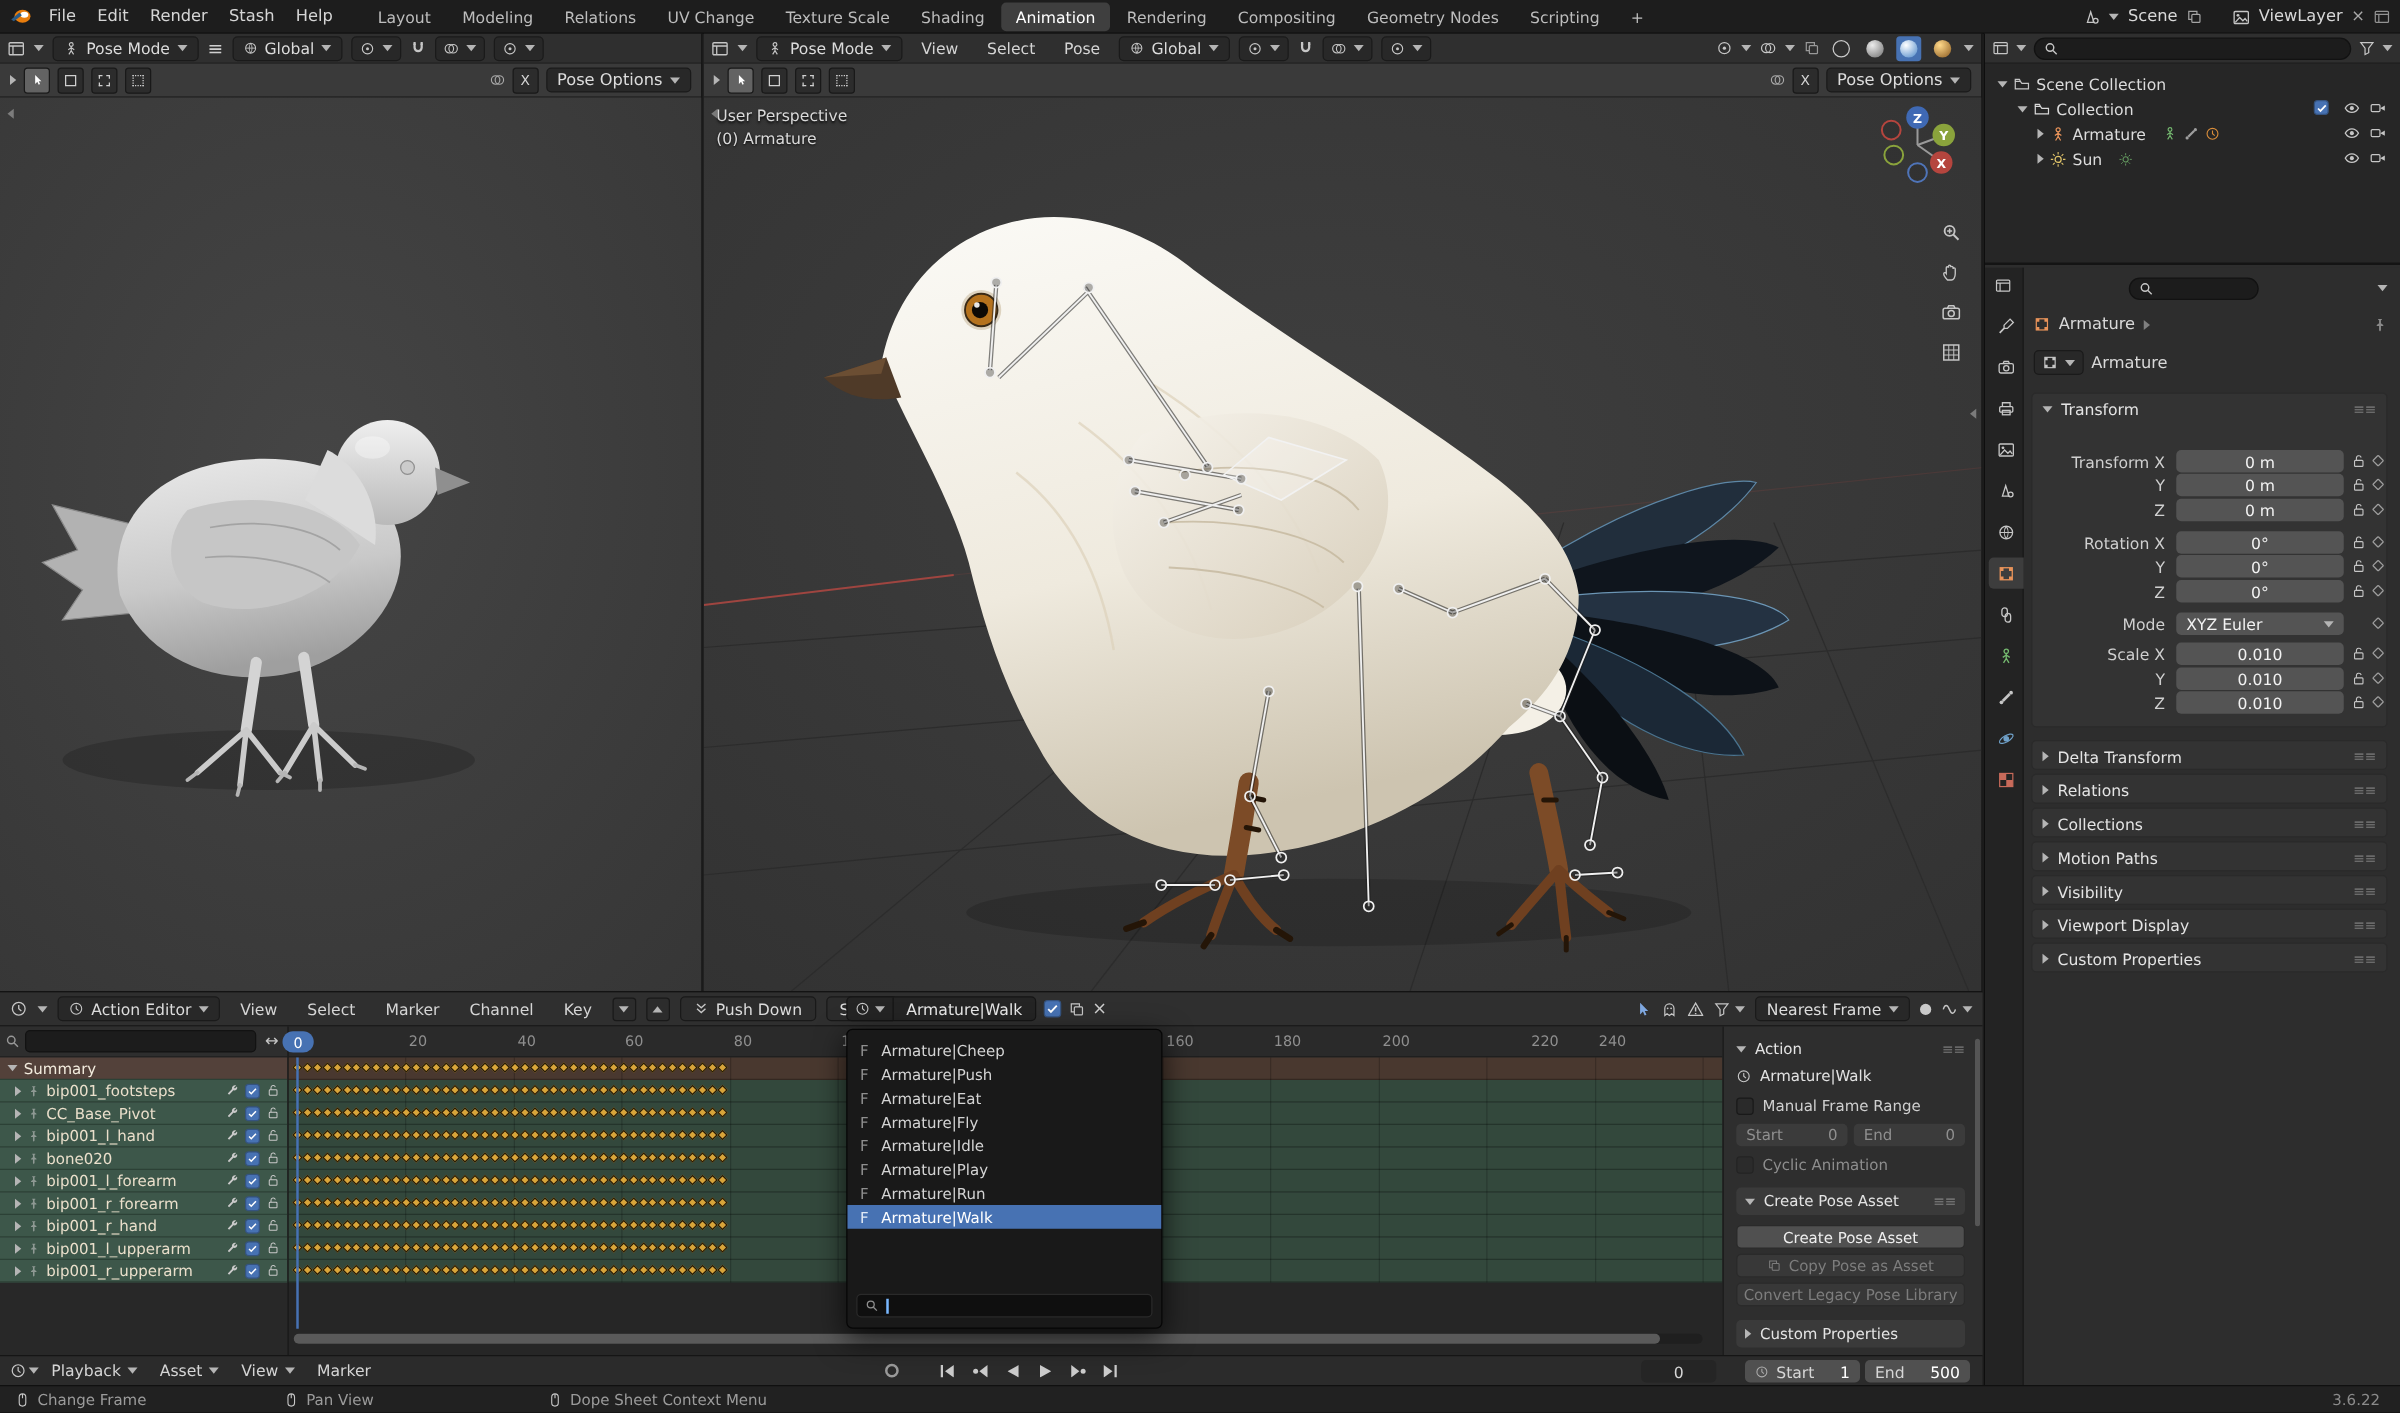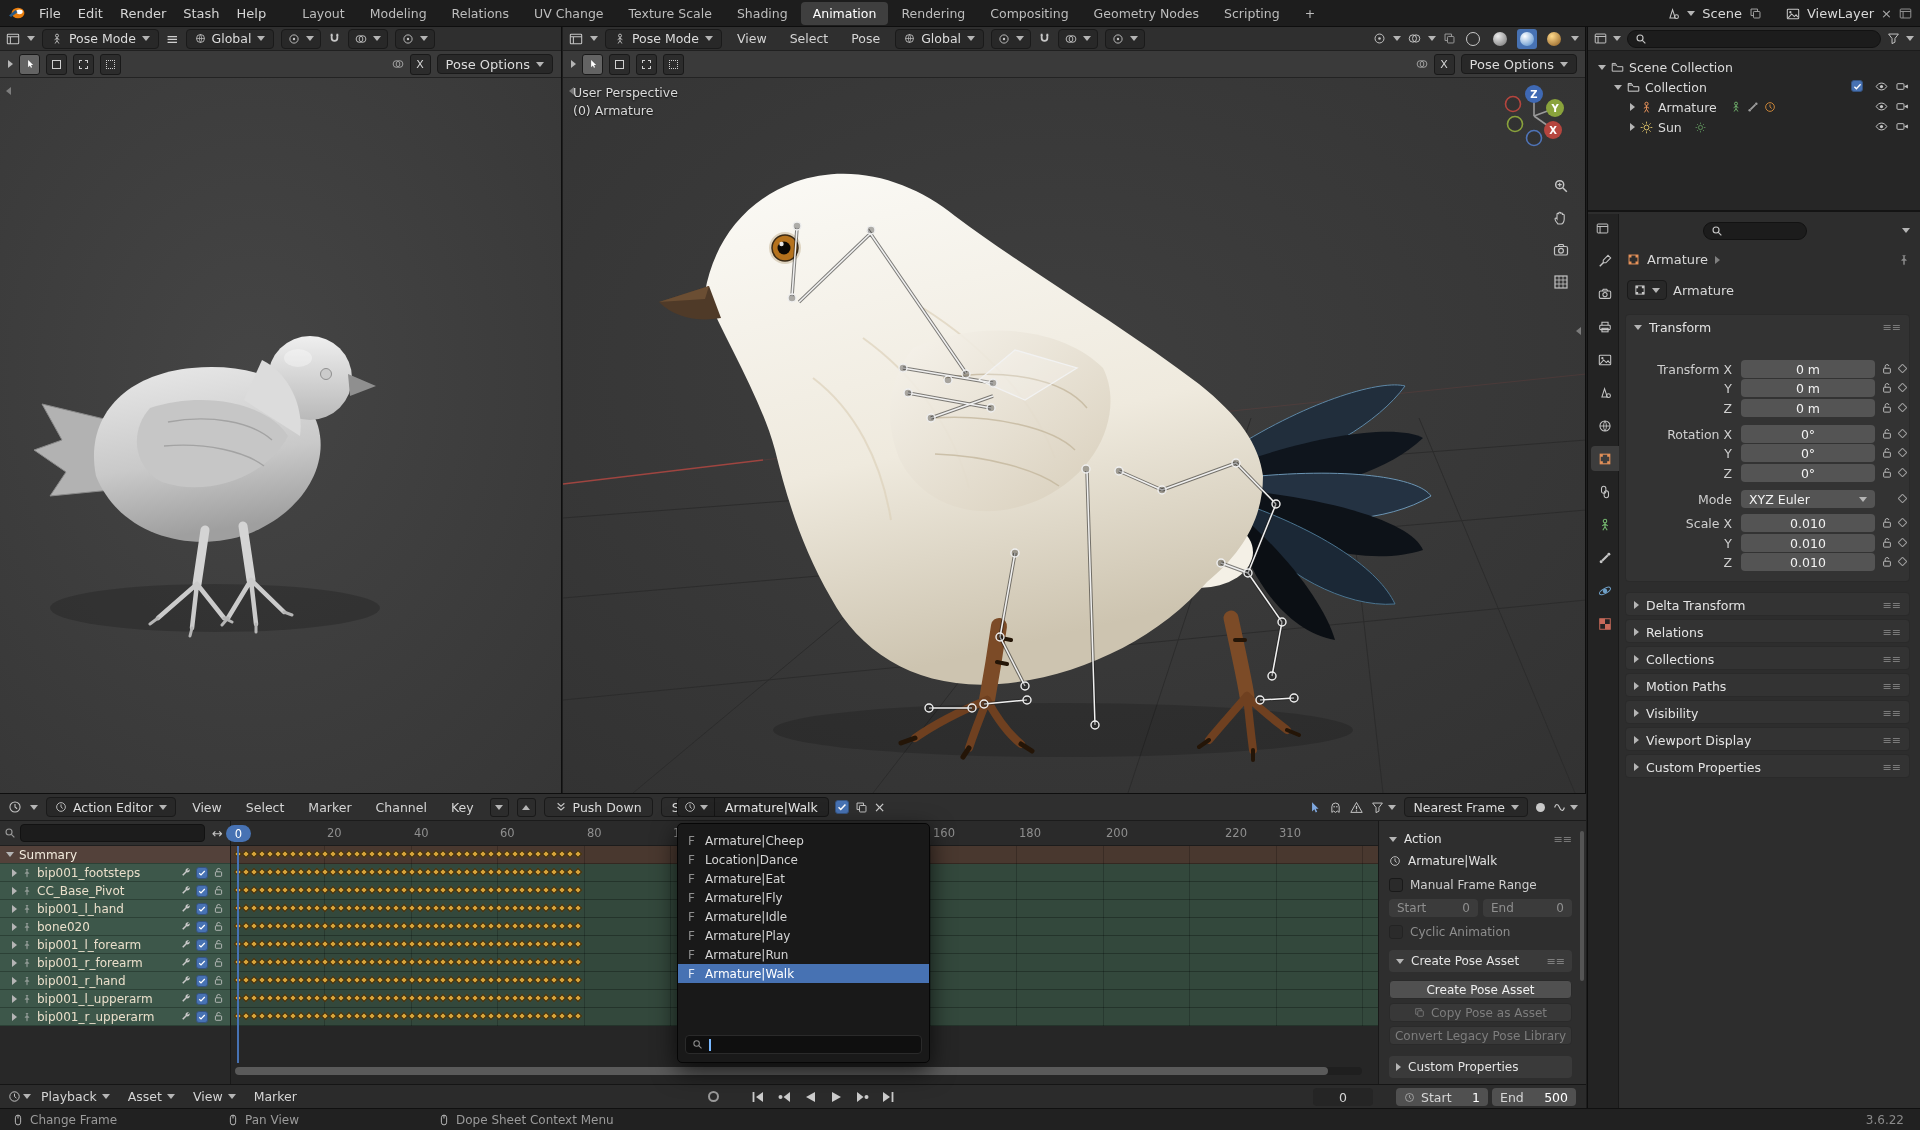--- a/index.html
+++ b/index.html
@@ -1453,21 +1453,21 @@
           <span class="tick" style="left:183px">40</span>
           <span class="tick" style="left:269px">60</span>
           <span class="tick" style="left:356px">80</span>
           <span class="tick" style="left:442px">100</span>
           <span class="tick" style="left:529px">120</span>
           <span class="tick" style="left:615px">140</span>
           <span class="tick" style="left:702px">160</span>
           <span class="tick" style="left:788px">180</span>
           <span class="tick" style="left:875px">200</span>
           <span class="tick" style="left:994px">220</span>
-          <span class="tick" style="left:1048px">310</span>
+          <span class="tick" style="left:1048px">240</span>
           <span id="pbadge">0</span>
         </div>
         <div id="bands">
           <div class="lane sum" style="top:0">
               <span class="key" style="left: 4px;"></span>
               <span class="key" style="left: 11.9px;"></span>
               <span class="key" style="left: 19.8px;"></span>
               <span class="key" style="left: 27.7px;"></span>
               <span class="key" style="left: 35.6px;"></span>
               <span class="key" style="left: 43.5px;"></span>
@@ -2000,21 +2000,21 @@
     </div>
   </div>
 
   <div id="amenu">
     <div class="mi">
         <span class="fu">F</span>
         <span>Armature|Cheep</span>
       </div>
     <div class="mi">
         <span class="fu">F</span>
-        <span>Location|Dance</span>
+        <span>Armature|Push</span>
       </div>
     <div class="mi">
         <span class="fu">F</span>
         <span>Armature|Eat</span>
       </div>
     <div class="mi">
         <span class="fu">F</span>
         <span>Armature|Fly</span>
       </div>
     <div class="mi">

